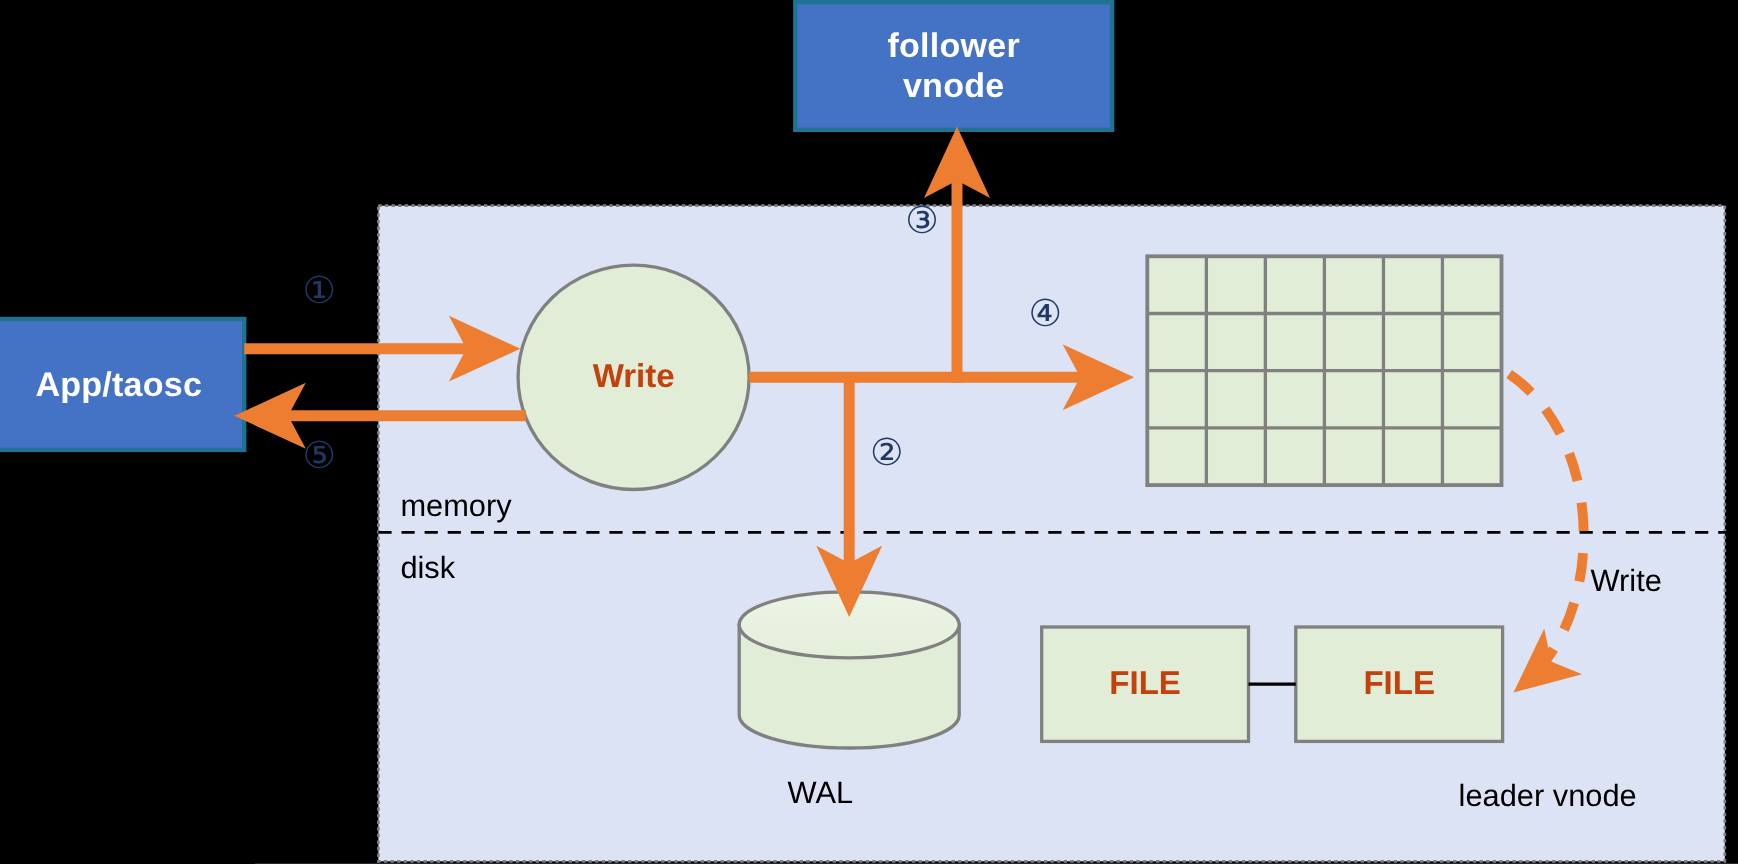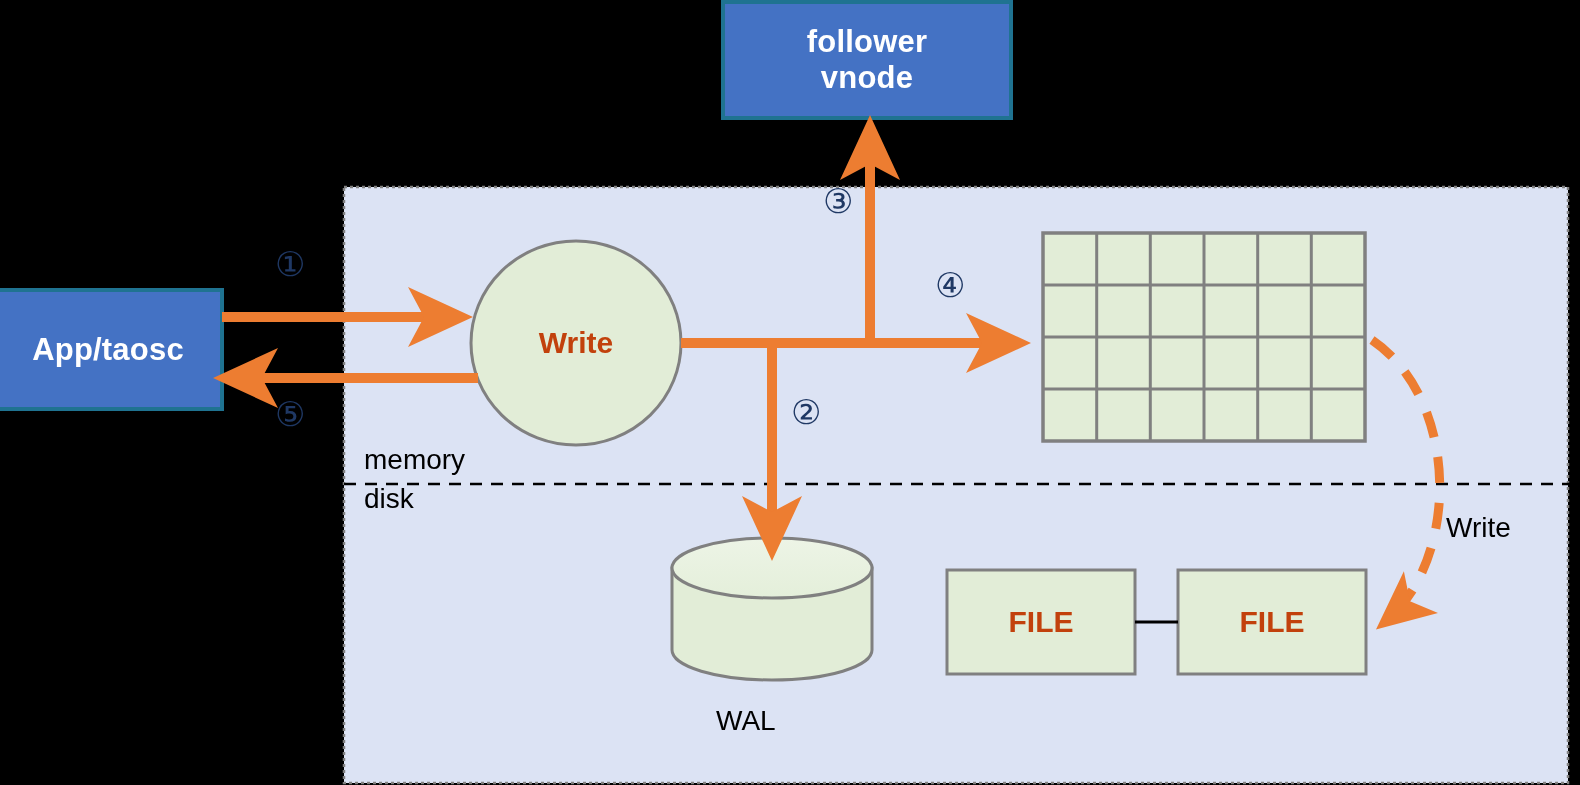--- a/index.html
+++ b/index.html
@@ -136,24 +136,25 @@
   <div class="node-text shape-label" style="left:471px; top:241px; width:210px; height:204px;">Write</div>
 
   <div class="node-text shape-label" style="left:947px; top:570px; width:188px; height:104px;">FILE</div>
 
   <div class="node-text shape-label" style="left:1178px; top:570px; width:188px; height:104px;">FILE</div>
 
   <div class="lbl plain-label" style="left:716px; top:705px;">WAL</div>
 
   <div class="lbl plain-label" style="left:364px; top:444px;text-align:center;">memory</div>
 
-  <div class="lbl plain-label" style="left:364px; top:483px;">disk</div>
+  <div class="lbl plain-label" style="left:364px; top:500px;">disk</div>
 
   <div class="lbl plain-label" style="left:1446px; top:512px;">Write</div>
 
+  <div class="lbl plain-label" style="left:1326px; top:708px;">leader vnode</div>
 
   <div class="lbl circled-num" style="left:275px; top:247px;">①</div>
 
   <div class="lbl circled-num" style="left:791px; top:395px;">②</div>
 
   <div class="lbl circled-num" style="left:823px; top:184px;">③</div>
 
   <div class="lbl circled-num" style="left:935px; top:268px;">④</div>
 
   <div class="lbl circled-num" style="left:275px; top:397px;">⑤</div>

